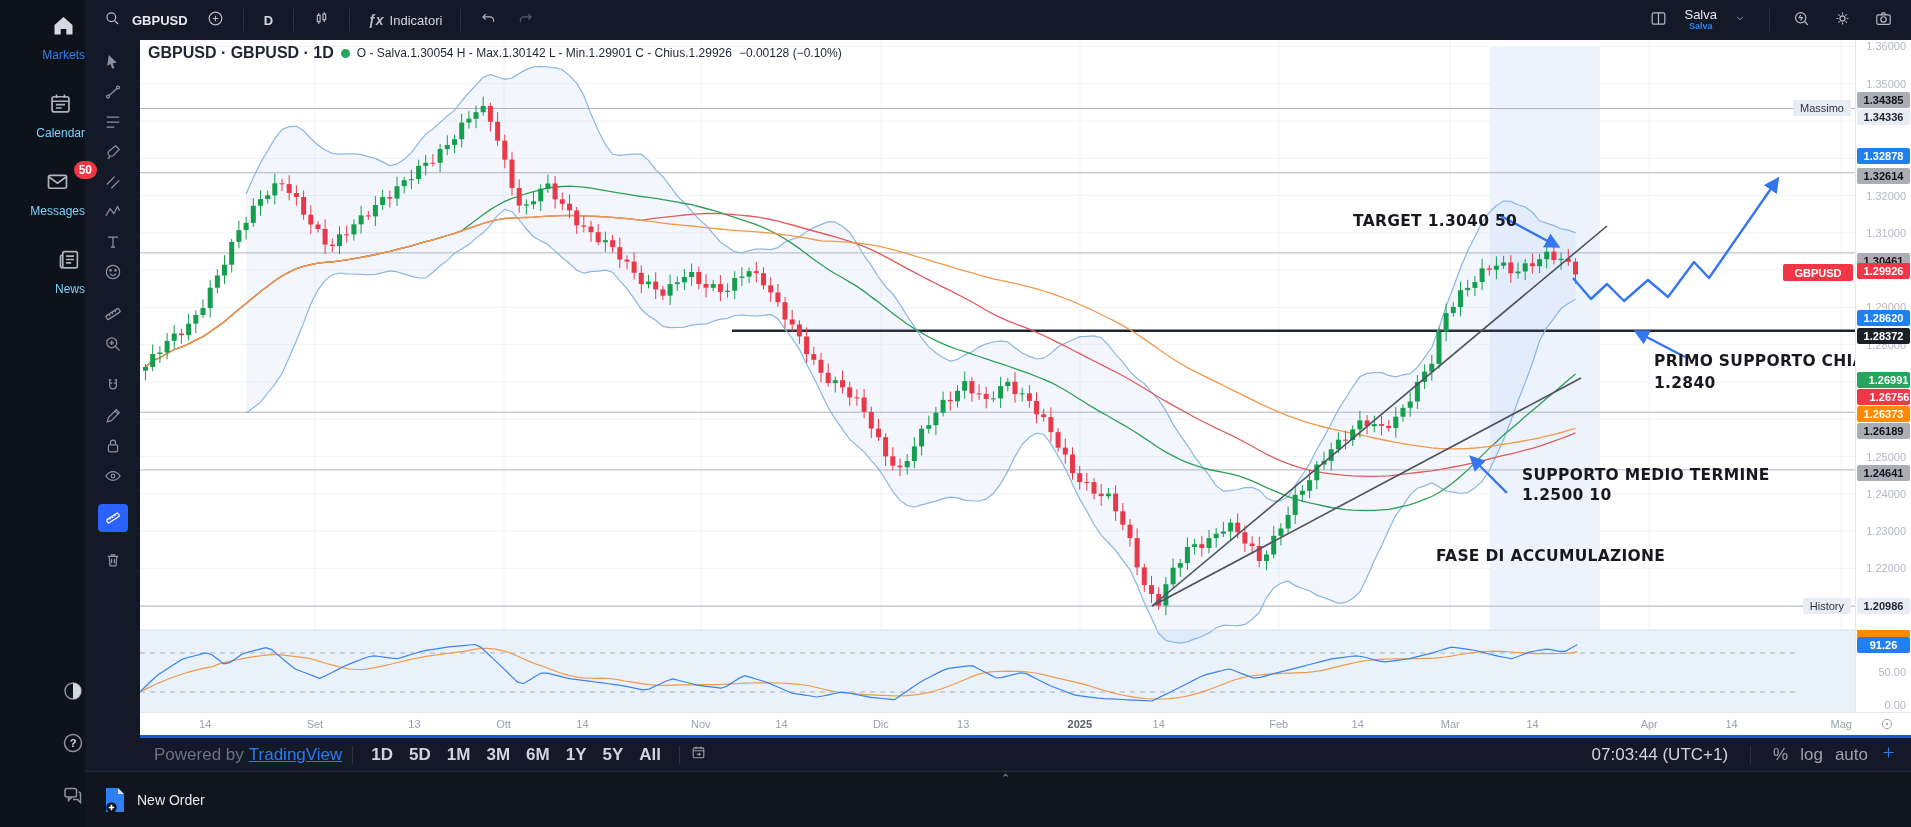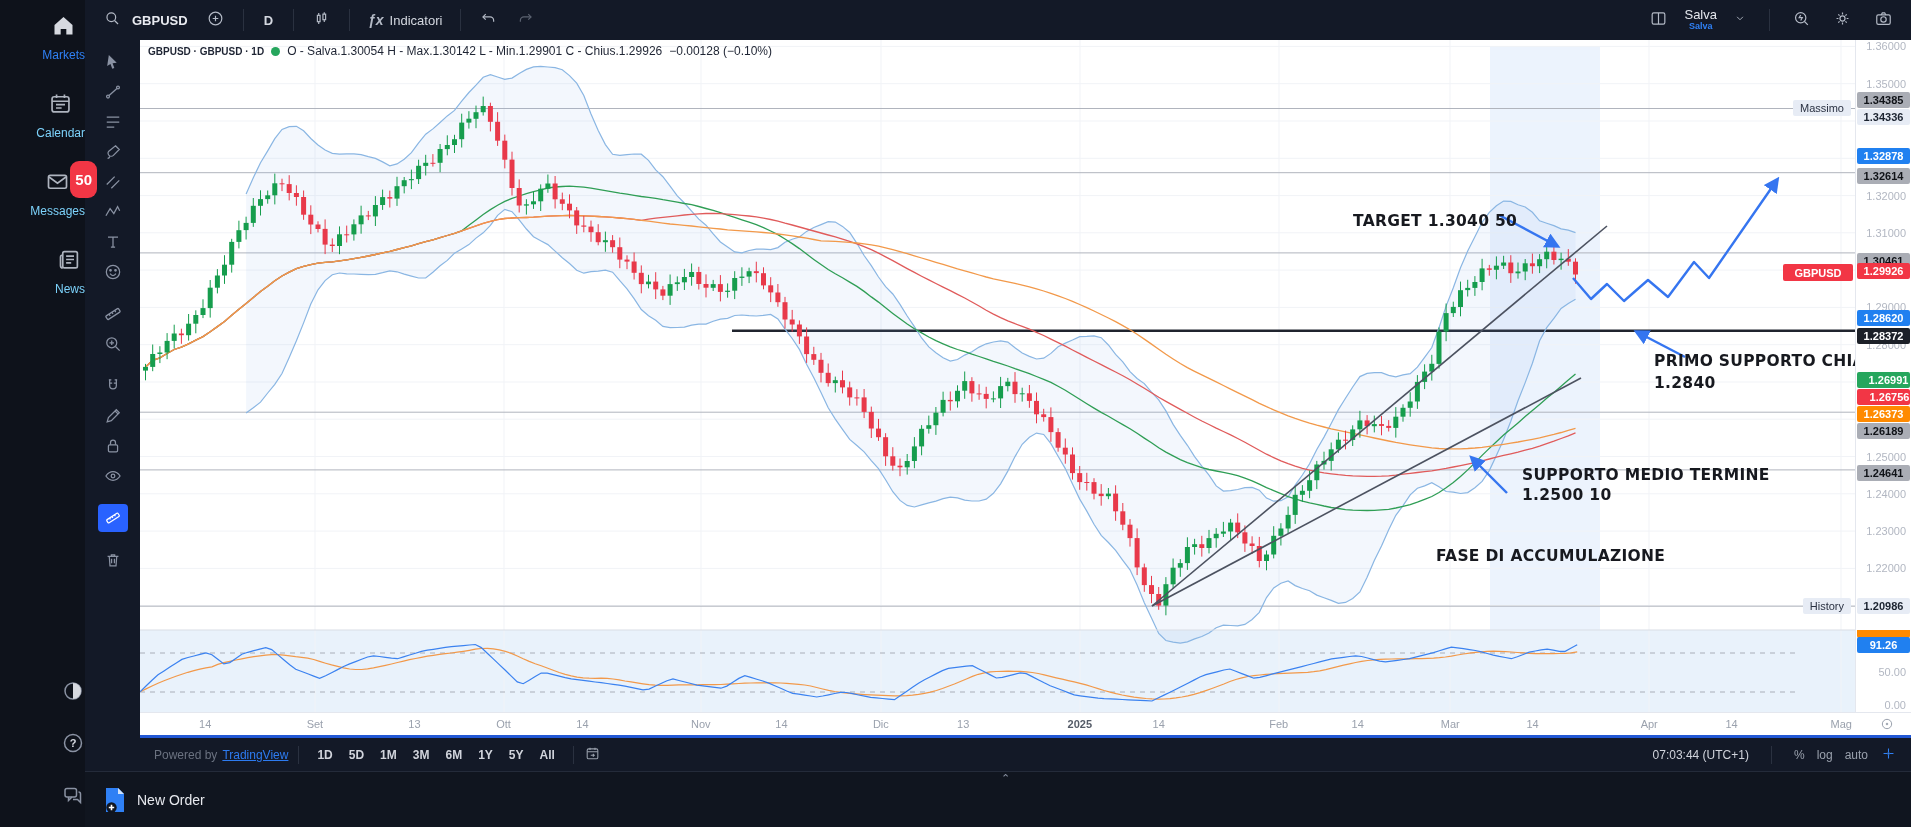--- a/index.html
+++ b/index.html
@@ -6,21 +6,21 @@
   body { background:#0b0f17; font-family:"Liberation Sans", sans-serif; }
   .app { width:1911px; height:827px; display:flex; background:#10141e; color:#d6d9e0; overflow:hidden; position:relative; }
 
   
   .sidebar { width:85px; background:#0e121b; display:flex; flex-direction:column; align-items:flex-end; padding-top:12px; flex:none; }
   .side-item { display:flex; flex-direction:column; align-items:center; gap:5px; margin-bottom:28px; cursor:pointer; position:relative; }
   .side-item svg { width:27px; height:27px; stroke:#aeb4bf; fill:none; stroke-width:1.5; }
   .side-item .lbl { font-size:12px; color:#7dd3fc; }
   .side-item.active svg { stroke:#2f80f5; }
   .side-item.active .lbl { color:#2f80f5; }
-  .side-badge { position:absolute; top:-7px; right:-12px; background:#f23645; color:#fff; font-size:15px; font-weight:bold; border-radius:9px; padding:10px 5px; }
+  .side-badge { position:absolute; top:-7px; right:-12px; background:#f23645; color:#fff; font-size:12px; font-weight:bold; border-radius:9px; padding:2px 5px; }
   .side-spacer { flex:1; }
   .side-foot { display:flex; flex-direction:column; align-items:center; gap:24px; margin-bottom:16px; }
   .side-foot .ficon svg { width:24px; height:24px; stroke:#8a92a3; fill:none; stroke-width:1.5; }
 
   
   .main { flex:1; display:flex; flex-direction:column; min-width:0; }
 
   .topbar { height:40px; background:#131927; display:flex; align-items:center; padding:0 12px; gap:6px; flex:none; }
   .topbar svg { width:19px; height:19px; stroke:#b4bac6; fill:none; stroke-width:1.5; }
   .tb-sep { width:1px; height:22px; background:#2a3140; margin:0 6px; }
@@ -42,21 +42,21 @@
   .draw-item svg { width:20px; height:20px; stroke:currentColor; fill:none; stroke-width:1.5; }
   .draw-item.active { background:#2962ff; color:#ffffff; }
   .draw-gap { height:12px; flex:none; }
 
   .chartcol { flex:1; display:flex; flex-direction:column; background:#fff; min-width:0; }
   .plotrow { height:672px; display:flex; position:relative; flex:none; }
   .plot { width:1715px; height:672px; position:relative; flex:none; }
   .plot svg.chart { position:absolute; inset:0; }
 
   .legend { position:absolute; top:4px; left:8px; display:flex; align-items:center; gap:7px; z-index:5; font-size:12px; color:#1e2433; white-space:nowrap; }
-  .legend .ttl { font-size:10px; font-weight:bold; color:#1e2433; }
+  .legend .ttl { font-size:16px; font-weight:bold; color:#1e2433; }
   .legend .dot { width:9px; height:9px; border-radius:50%; background:#26a65d; }
 
   .ovl-chip { position:absolute; background:#e7ecf5; color:#2a3142; font-size:11px; padding:2px 7px; border-radius:2px; z-index:4; }
 
   .axis { width:56px; border-left:1px solid #e4e7ee; position:relative; background:#fff; font-size:11px; color:#b2b7c2; flex:none; }
   .tick { position:absolute; right:5px; transform:translateY(-50%); white-space:nowrap; }
   .pbadge { position:absolute; left:1px; right:1px; text-align:center; padding:2px 0; border-radius:2px; font-size:11px; font-weight:bold; transform:translateY(-50%); z-index:3; }
   .b-gray  { background:#aaadb5; color:#101318; }
   .b-light { background:#e7ecf5; color:#1b2330; }
   .b-blue  { background:#2080f0; color:#fff; }
@@ -65,21 +65,21 @@
   .b-green { background:#26a65d; color:#fff; }
   .b-orange{ background:#ff8a00; color:#fff; }
   .b-sliver{ position:absolute; left:1px; right:1px; height:8px; background:#ff8a00; border-radius:0 0 2px 2px; z-index:2; }
 
   .timeaxis { height:26px; background:#fff; border-top:1px solid #e4e7ee; border-bottom:3px solid #2157d4; position:relative; color:#9aa1ad; font-size:11px; flex:none; }
   .tlabel { position:absolute; top:5px; transform:translateX(-50%); }
   .tlabel.yr { color:#555c68; font-weight:bold; }
   .ta-icon { position:absolute; right:16px; top:3px; }
   .ta-icon svg { width:16px; height:16px; stroke:#9aa1ad; fill:none; stroke-width:1.5; }
 
-  .chart-toolbar { height:33px; background:#131927; display:flex; align-items:center; padding:0 14px; font-size:12px; color:#9aa1ad; flex:none; }
+  .chart-toolbar { height:33px; background:#131927; display:flex; align-items:center; padding:0 14px; font-size:17px; color:#9aa1ad; flex:none; }
   .ct-sep { width:1px; height:18px; background:#2a3140; margin:0 10px; }
   .powered { color:#6b7280; }
   .tv-link { color:#2d7bf0; text-decoration:underline; margin-left:5px; cursor:pointer; }
   .ranges { display:flex; align-items:center; }
   .range { color:#d1d4dc; font-weight:bold; padding:4px 8px; cursor:pointer; }
   .ct-ico svg { width:17px; height:17px; stroke:#9aa1ad; fill:none; stroke-width:1.5; }
   .ct-right { margin-left:auto; display:flex; align-items:center; gap:12px; }
   .clock { color:#d1d4dc; }
   .ct-t { cursor:pointer; }
   .ct-blue svg { stroke:#2f80f5; }

